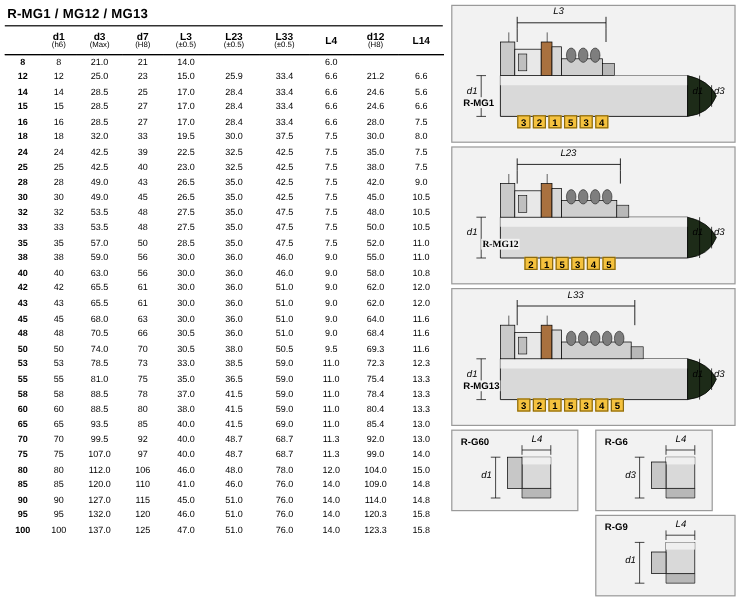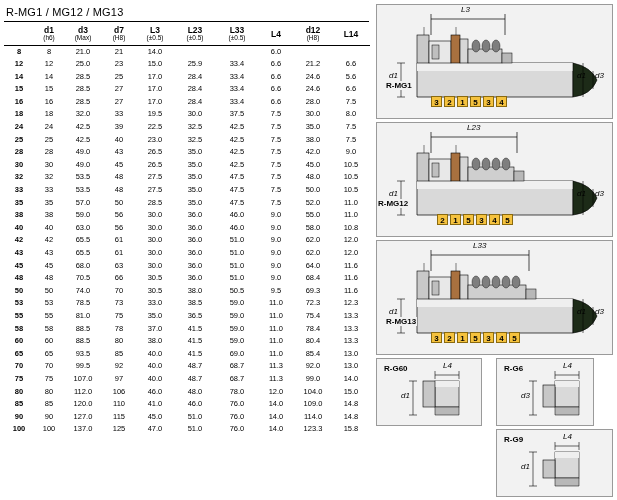--- a/index.html
+++ b/index.html
@@ -15,21 +15,21 @@
   }
   #page {
     position: relative;
     width: 617px; height: 500px;
   }
   
   #title {
     position: absolute;
     left: 6px; top: 6px;
     font-size: 11px;
-    font-weight: normal;
+    font-weight: bold;
     letter-spacing: 0.2px;
   }
   #title-rule {
     position:absolute;
     left:4px; top:21px; width:365px; height:1px;
     background:#000;
   }
   
   #table-wrap {
     position: absolute;
@@ -540,20 +540,32 @@
             <td>127.0</td>
             <td>115</td>
             <td>45.0</td>
             <td>51.0</td>
             <td>76.0</td>
             <td>14.0</td>
             <td>114.0</td>
             <td>14.8</td>
           </tr>
           <tr>
+            <td>95</td>
+            <td>95</td>
+            <td>132.0</td>
+            <td>120</td>
+            <td>46.0</td>
+            <td>51.0</td>
+            <td>76.0</td>
+            <td>14.0</td>
+            <td>120.3</td>
+            <td>15.8</td>
+          </tr>
+          <tr>
             <td>100</td>
             <td>100</td>
             <td>137.0</td>
             <td>125</td>
             <td>47.0</td>
             <td>51.0</td>
             <td>76.0</td>
             <td>14.0</td>
             <td>123.3</td>
             <td>15.8</td>
@@ -655,21 +667,21 @@
       <g stroke="#000" stroke-width="0.6">
         <line x1="24" y1="58" x2="24" y2="92"></line>
         <line x1="20" y1="58" x2="28" y2="58"></line>
         <line x1="20" y1="92" x2="28" y2="92"></line>
       </g>
       <g stroke="#000" stroke-width="0.6">
         <line x1="206" y1="58" x2="206" y2="92"></line>
         <line x1="216" y1="66" x2="216" y2="84"></line>
       </g>
     </svg>
-    <span class="panel-label" style="left:0; bottom:28px;">R-MG12</span>
+    <span class="panel-label" style="left:24px; bottom:28px;font-family:Liberation Serif, serif;">R-MG12</span>
     <span class="dim-label" style="left:90px; top:0px;">L23</span>
     <span class="dim-label" style="left:12px; top:66px;">d1</span>
     <span class="dim-label" style="left:200px; top:66px;">d1</span>
     <span class="dim-label" style="left:218px; top:66px;">d3</span>
     <div class="num-strip" style="left:60px; bottom:11px;">
       <span>2</span>
       <span>1</span>
       <span>5</span>
       <span>3</span>
       <span>4</span>

